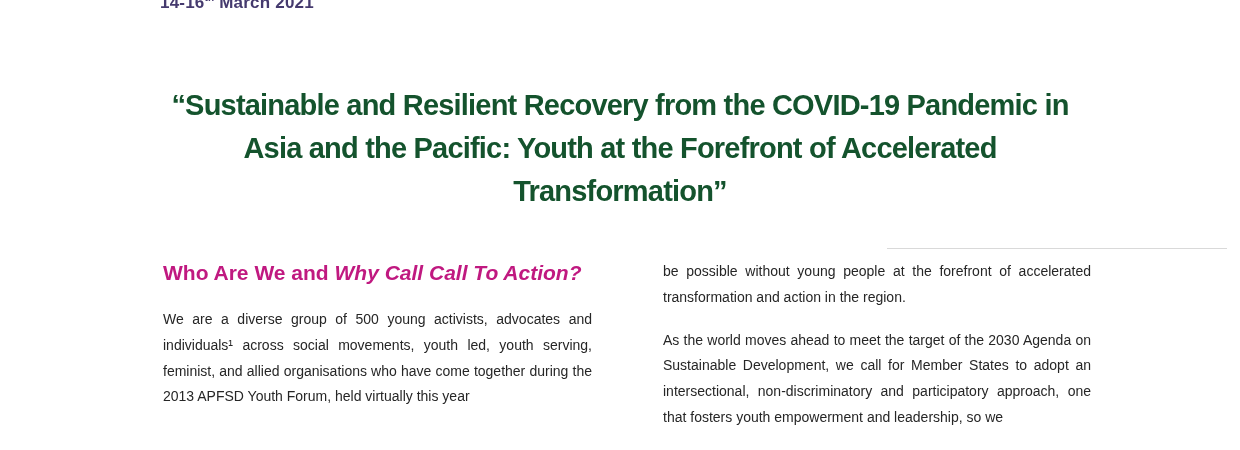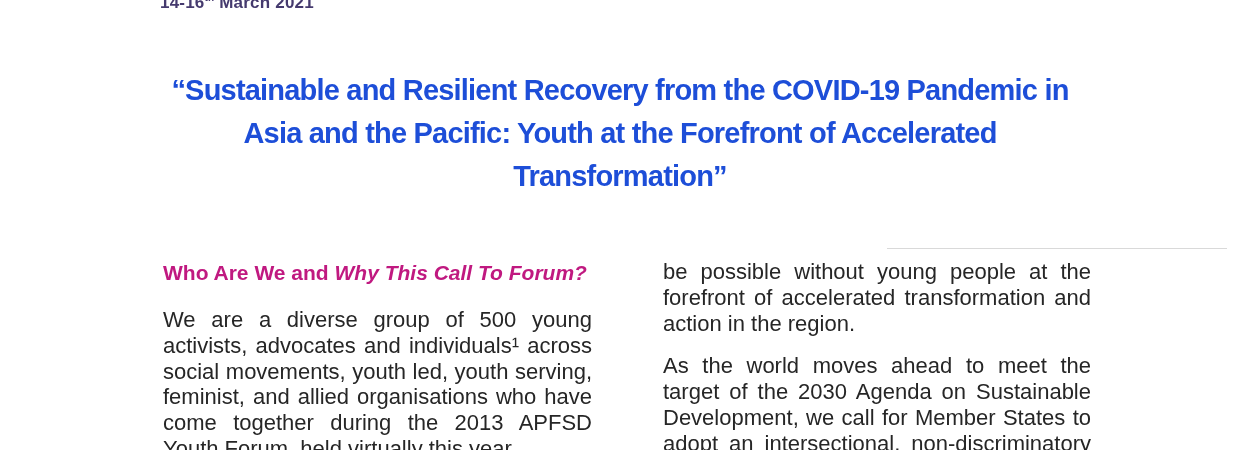--- a/index.html
+++ b/index.html
@@ -25,28 +25,28 @@
     letter-spacing: 0.2px;
     white-space: nowrap;
   }
   .date-line sup {
     font-size: 10px;
     line-height: 0;
   }
   .doc-title {
     position: absolute;
     left: 150px;
-    top: 69px;
+    top: 84px;
     width: 940px;
     text-align: center;
     font-size: 29px;
     line-height: 43px;
     font-weight: 700;
     letter-spacing: -0.8px;
-    color: #1d4ed8;
+    color: #14532d;
   }
   .divider {
     position: absolute;
     left: 887px;
     top: 248px;
     width: 340px;
     height: 1px;
     background: #d9d9d9;
   }
   .col {
@@ -68,39 +68,39 @@
     line-height: 30px;
     font-weight: 700;
     color: #c01980;
     text-align: justify;
   }
   .section-heading .it {
     font-style: italic;
   }
   .body-para {
     margin: 0 0 17px 0;
-    font-size: 22px;
+    font-size: 14px;
     line-height: 25.8px;
     color: #262626;
     text-align: justify;
   }
 </style>
 </head>
 <body>
 
 <div class="page">
 
   <div class="date-line"><span>14-16</span><sup>th</sup><span> March 2021</span></div>
 
   <div class="doc-title">“Sustainable and Resilient Recovery from the COVID-19 Pandemic in Asia and the Pacific: Youth at the Forefront of Accelerated Transformation”</div>
 
   <div class="divider"></div>
 
   <div class="col col-left">
-    <h2 class="section-heading"><span>Who Are We and </span><span class="it">Why This Call To Forum?</span></h2>
+    <h2 class="section-heading"><span>Who Are We and </span><span class="it">Why Call Call To Action?</span></h2>
     <p class="body-para">We are a diverse group of 500 young activists, advocates and individuals¹ across social movements, youth led, youth serving, feminist, and allied organisations who have come together during the 2013 APFSD Youth Forum, held virtually this year</p>
   </div>
 
   <div class="col col-right">
     <p class="body-para">be possible without young people at the forefront of accelerated transformation and action in the region.</p>
     <p class="body-para">As the world moves ahead to meet the target of the 2030 Agenda on Sustainable Development, we call for Member States to adopt an intersectional, non-discriminatory and participatory approach, one that fosters youth empowerment and leadership, so we</p>
   </div>
 
 </div>
 

